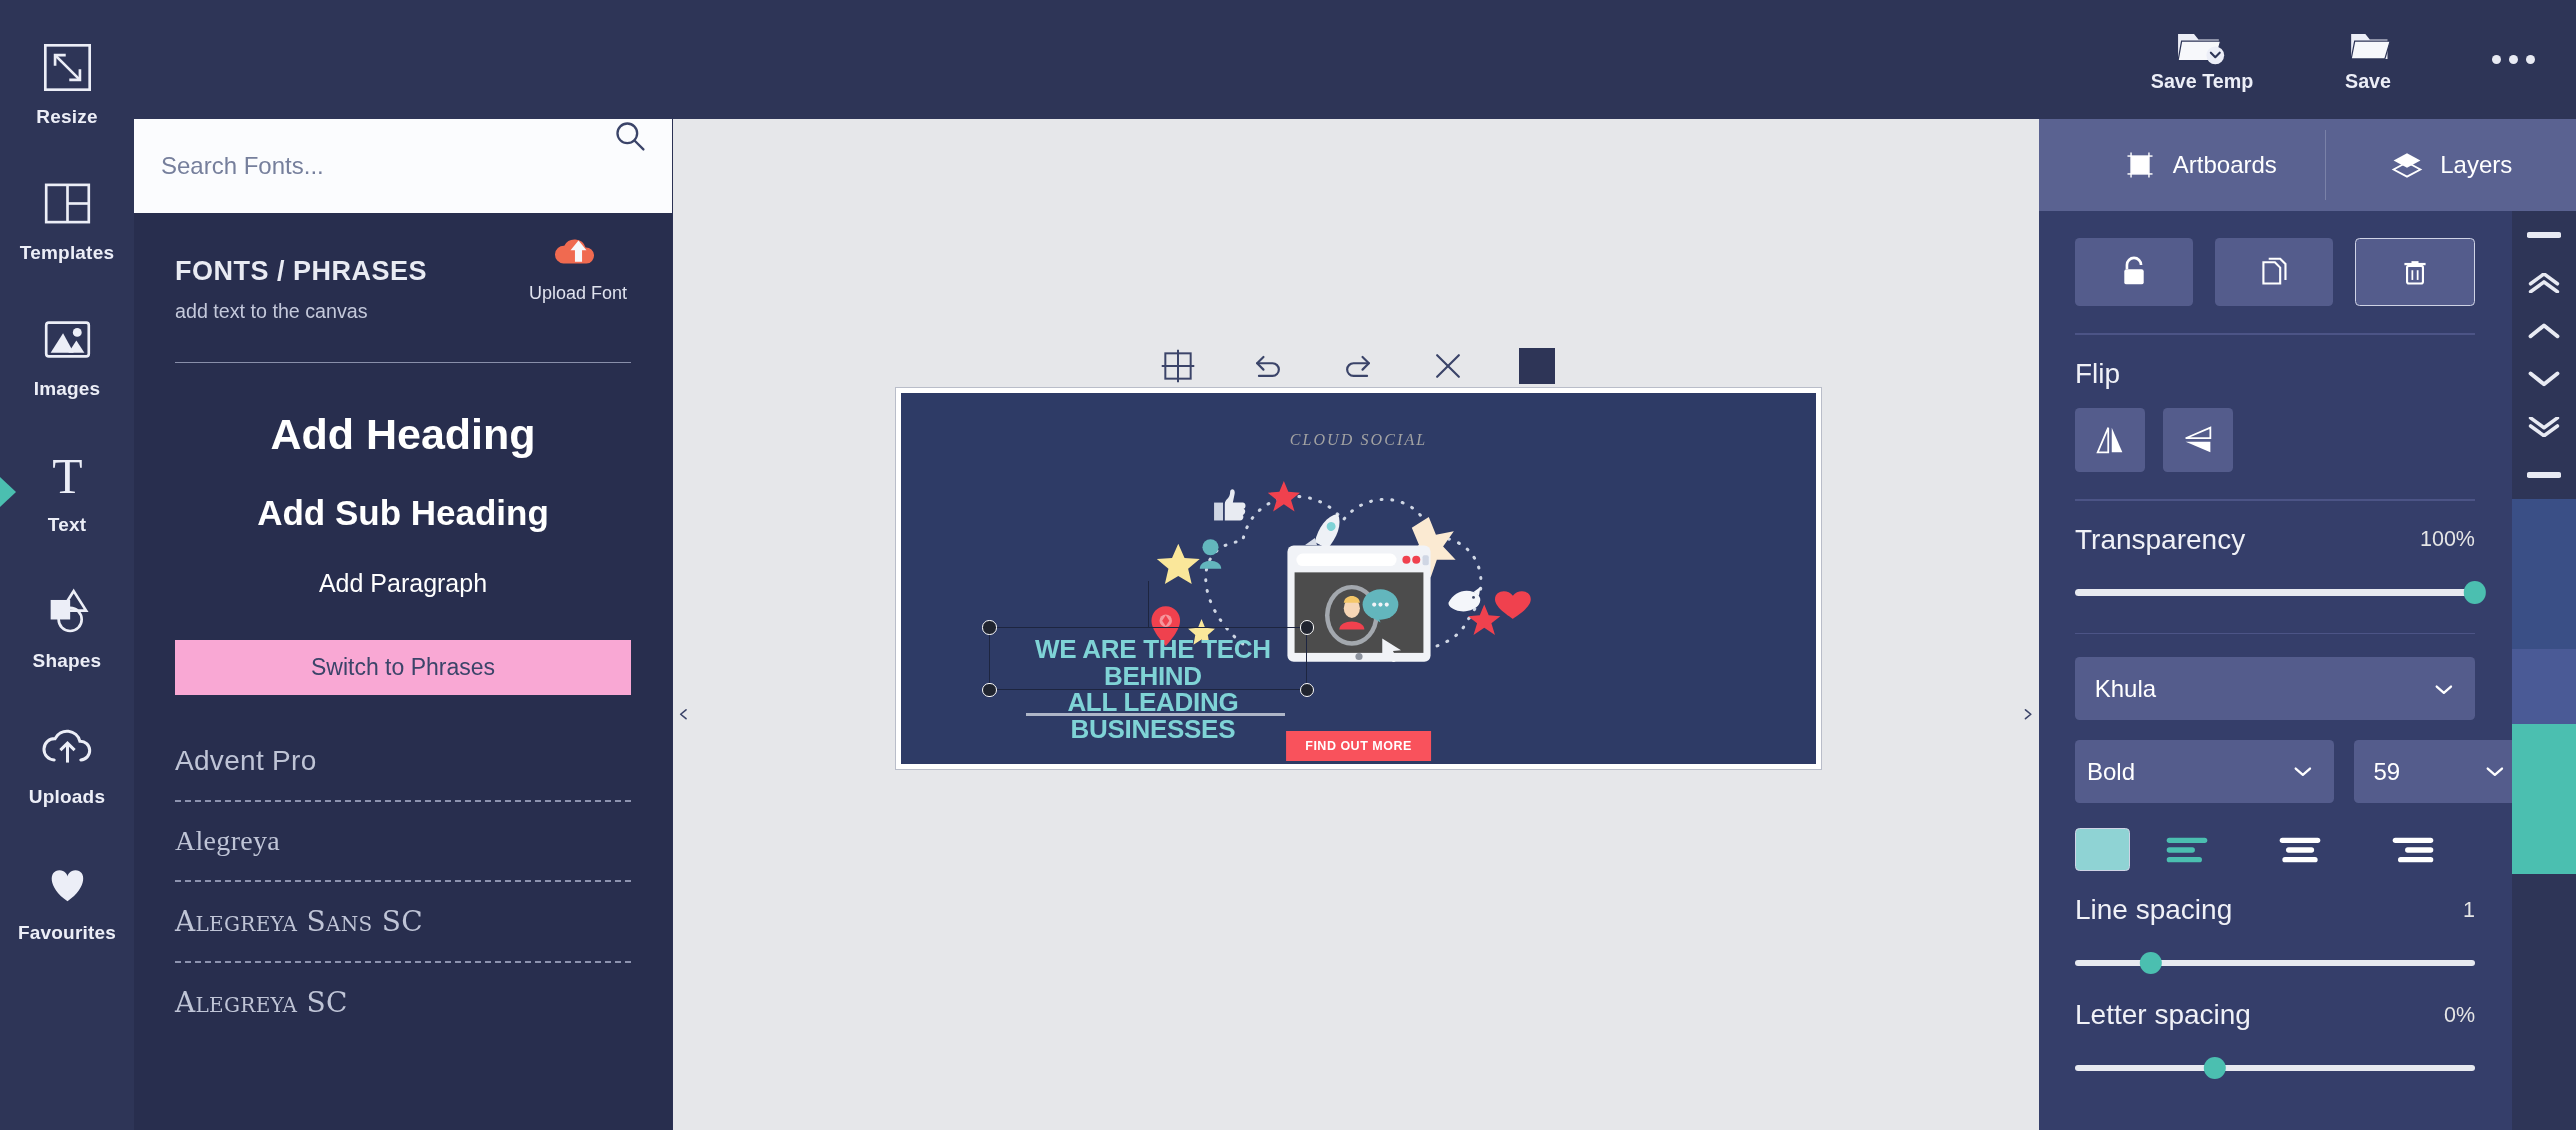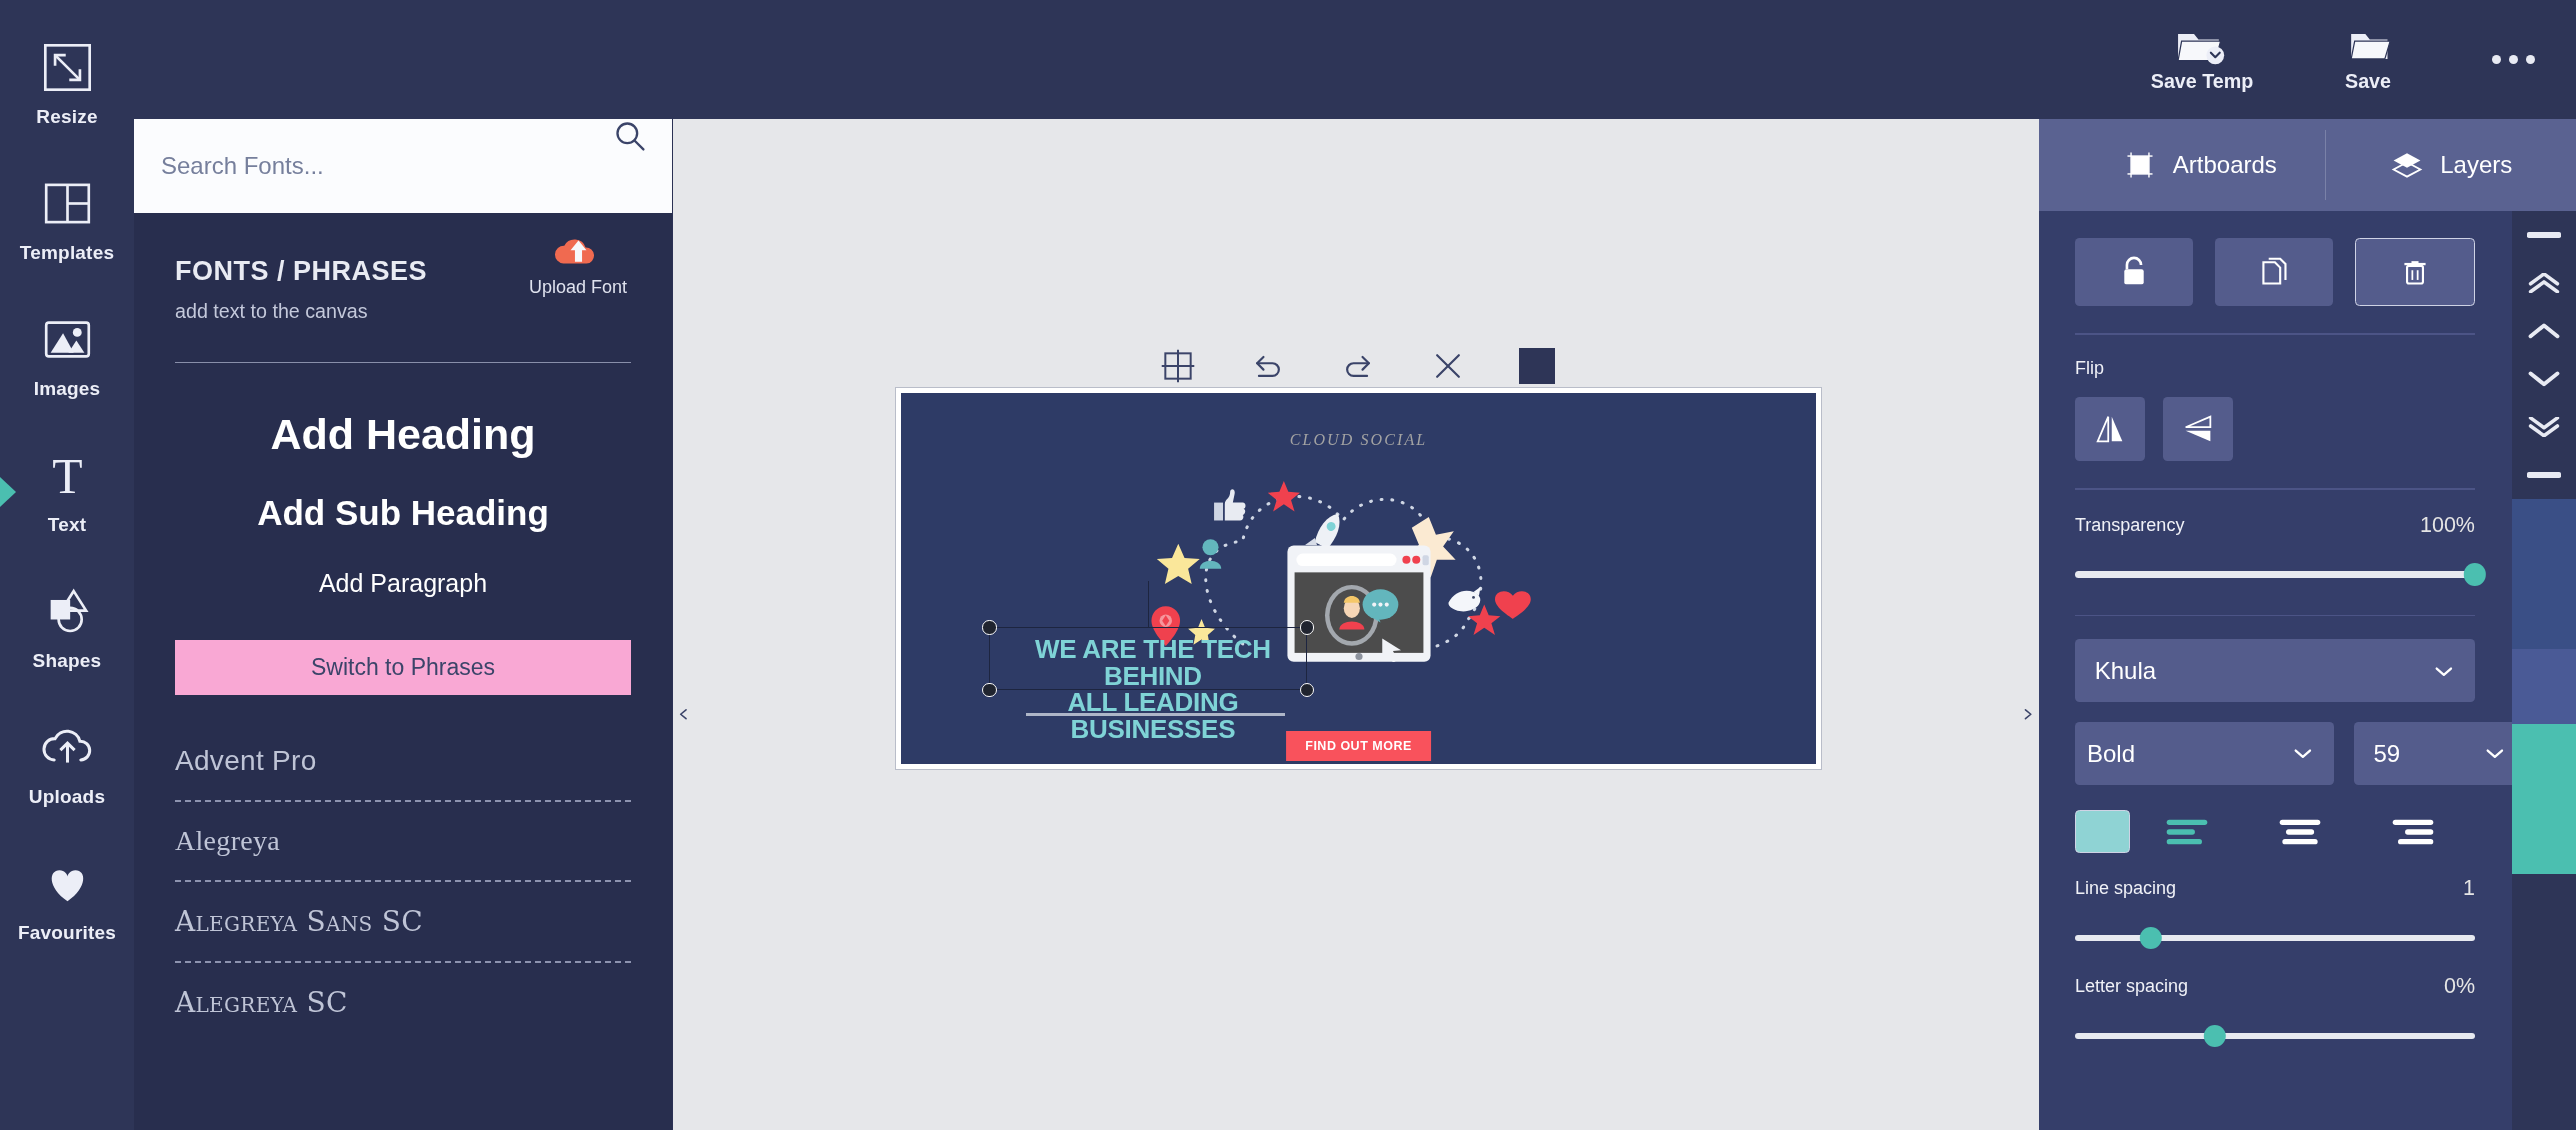--- a/index.html
+++ b/index.html
@@ -68,21 +68,21 @@
   .fp-body { padding: 27px 41px 0 41px; position: relative; }
   .fp-title {
     color: #e9ebf3; font-size: 27px; font-weight: bold;
     letter-spacing: 0.5px; margin-top: 16px;
   }
   .fp-sub { color: #c4c9db; font-size: 19.7px; margin-top: 12.5px; }
   .upload-font {
     position: absolute; right: 36px; top: 19.7px;
     width: 116px; text-align: center; cursor: pointer;
   }
-  .upload-font .uf-label { color: #dfe2ee; font-size: 18px; margin-top: 3px; display:block; }
+  .upload-font .uf-label { color: #dfe2ee; font-size: 18px; margin-top: 9px; display:block; }
   .fp-rule {
     height: 1.8px; background: #9aa0bb; opacity:.85;
     margin: 39px 0 0 0;
   }
 
   .add-btn {
     text-align: center; color: #ffffff; cursor: pointer;
     font-weight: bold;
   }
   .add-heading { font-size: 43px; margin-top: 47px; }
@@ -254,21 +254,21 @@
     flex: 1; height: 68px; border-radius: 4.5px;
     background: #545c8c; display:flex;
     align-items:center; justify-content:center;
     cursor: pointer;
   }
   .act-btn.outlined { border: 1.8px solid #cfd3e5; }
   .act-ico { width: 30px; height: 34px; }
 
   .rp-sep { height: 1.8px; background: #4c5486; margin: 27px 0 0 0; }
 
-  .rp-label { color: #f0f1f7; font-size: 18px; margin-top: 23px; display:block; }
+  .rp-label { color: #f0f1f7; font-size: 28px; margin-top: 23px; display:block; }
   .rp-row { display: flex; align-items: center; justify-content: space-between; margin-top: 23px; }
   .rp-row .rp-label { margin-top: 0; }
   .rp-value { color: #e5e5e5; font-size: 21.5px; }
 
   .flip-row { display: flex; gap: 18px; margin-top: 18px; }
   .flip-btn {
     width: 70px; height: 64px; border-radius: 4.5px;
     background: #545c8c; display:flex;
     align-items:center; justify-content:center; cursor:pointer;
   }

